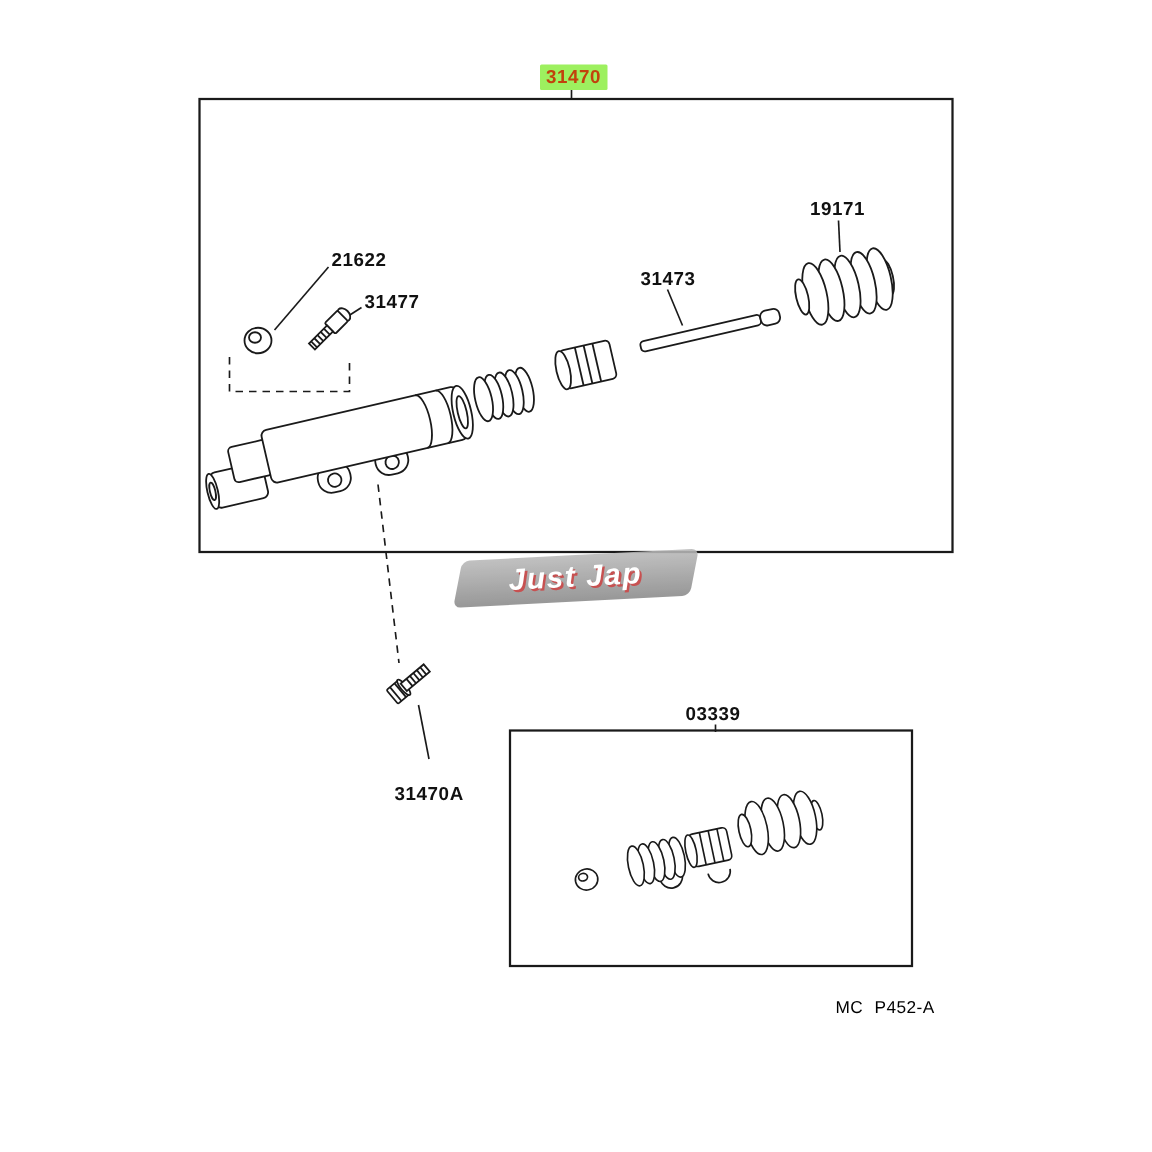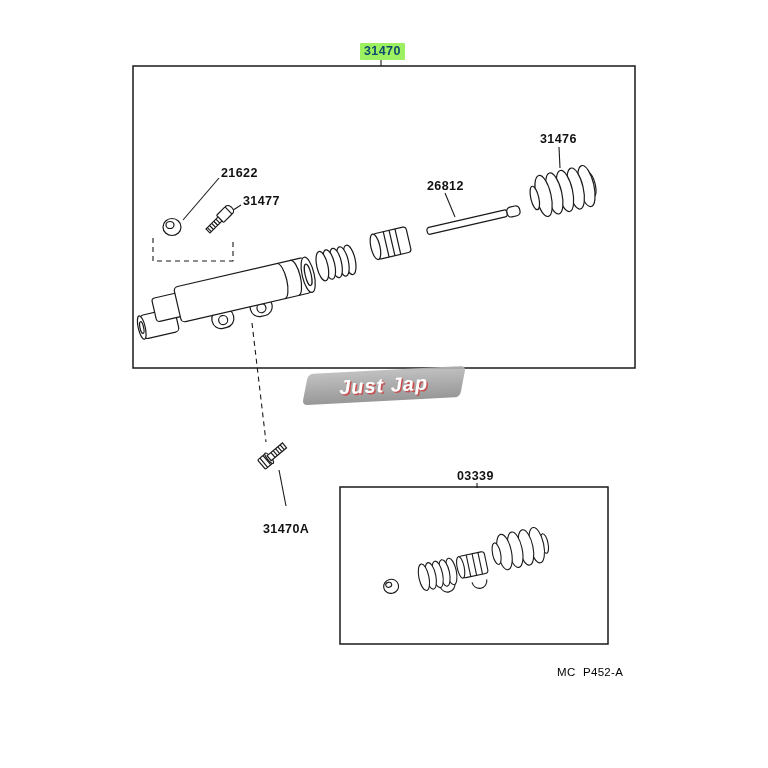--- a/index.html
+++ b/index.html
@@ -152,22 +152,22 @@
       <ellipse cx="45" cy="-4" rx="7" ry="18"></ellipse>
       <ellipse cx="34" cy="-4" rx="7" ry="18"></ellipse>
       <ellipse cx="26" cy="-4" rx="4" ry="11"></ellipse>
     </g>
   </svg>
 
   <div class="watermark">
     <span>Just Jap</span>
   </div>
 
-  <div class="part-label hl" style="left: 360px; top: 43px; background: rgb(157, 240, 95); color: #0c4a6e;">31470</div>
+  <div class="part-label hl" style="left: 360px; top: 43px; background: rgb(157, 240, 95); color: #c2410c;">31470</div>
   <div class="part-label" style="left:221px;top:166px">21622</div>
   <div class="part-label" style="left:243px;top:194px">31477</div>
-  <div class="part-label" style="left:427px;top:179px">26812</div>
-  <div class="part-label" style="left:540px;top:132px">31476</div>
+  <div class="part-label" style="left:427px;top:179px">31473</div>
+  <div class="part-label" style="left:540px;top:132px">19171</div>
   <div class="part-label" style="left:263px;top:522px">31470A</div>
   <div class="part-label" style="left:457px;top:469px">03339</div>
 
   <div class="footer-code">MC P452-A</div>
 </div>
 
 </body></html>

